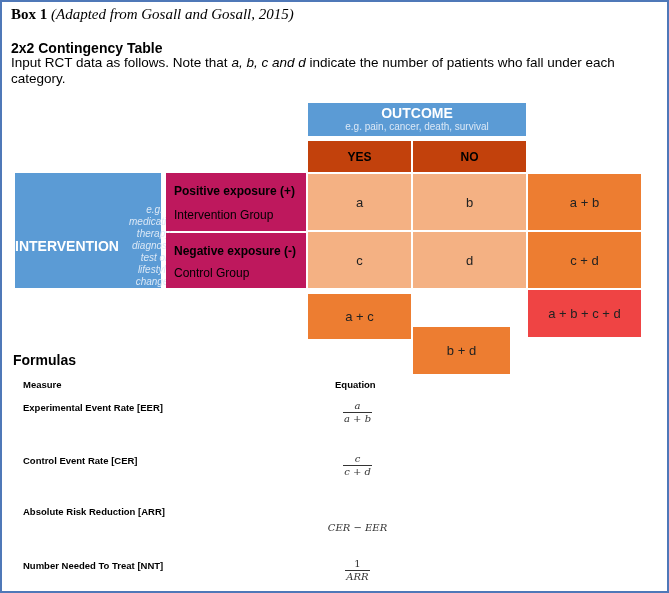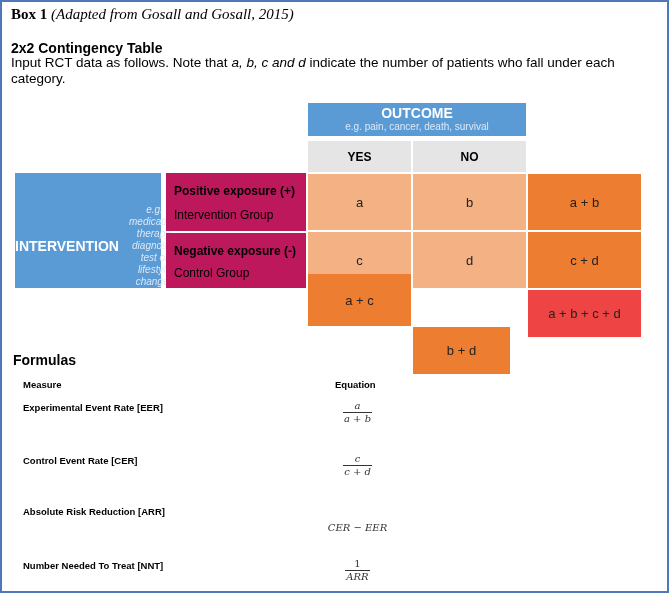--- a/index.html
+++ b/index.html
@@ -7,21 +7,21 @@
   .frame { position: absolute; left: 0; top: 0; width: 665px; height: 589px; border: 2px solid #4f78b8; background: #fff; }
   .abs { position: absolute; }
   .title { left: 11px; top: 6px; font-family: "Liberation Serif", serif; font-size: 15px; }
   .title b { font-weight: bold; }
   .title i { font-style: italic; }
   .h2 { font-weight: bold; font-size: 14px; }
   .intro { left: 11px; top: 55px; width: 640px; font-size: 13.5px; line-height: 16px; }
   .intro i { font-style: italic; }
   .cell { position: absolute; display: flex; align-items: center; justify-content: center; text-align: center; font-size: 13px; color: #222; box-sizing: border-box; }
   .blue { background: #5b9bd5; color: #fff; justify-content: center; }
-  .yellow { background: #e5e5e5; }
+  .yellow { background: #c2410c; }
   .peach { background: #f4b183; }
   .orange { background: #ed7d31; }
   .cream { background: #ef4444; }
   .outcome-title { font-weight: bold; font-size: 14px; line-height: 15px; }
   .outcome-sub { font-size: 10px; color: #dbe8f6; line-height: 12px; }
   .interv-title { font-weight: bold; font-size: 14px; line-height: 16px; }
   .interv-sub { font-size: 10px; color: #dbe8f6; line-height: 12px; }
   .ylabel { position: absolute; box-sizing: border-box; padding-left: 8px; background: #be185d; font-size: 12px; }
   .ylabel .bold { font-weight: bold; position: absolute; left: 8px; top: 11px; }
   .ylabel .norm { position: absolute; left: 8px; top: 35px; }
@@ -66,21 +66,21 @@
 </div>
 
 <div class="cell peach" style="left:308px; top:174px; width:103px; height:56px;">a</div>
 <div class="cell peach" style="left:413px; top:174px; width:113px; height:56px;">b</div>
 <div class="cell orange" style="left:528px; top:174px; width:113px; height:56px;">a + b</div>
 
 <div class="cell peach" style="left:308px; top:232px; width:103px; height:56px;">c</div>
 <div class="cell peach" style="left:413px; top:232px; width:113px; height:56px;">d</div>
 <div class="cell orange" style="left:528px; top:232px; width:113px; height:56px;">c + d</div>
 
-<div class="cell orange" style="left:308px; top:274px; width:103px; height:52px;">a + c</div>
+<div class="cell orange" style="left:308px; top:294px; width:103px; height:45px;">a + c</div>
 <div class="cell orange" style="left:413px; top:290px; width:97px; height:47px;margin-top:37px;">b + d</div>
 <div class="cell cream" style="left:528px; top:290px; width:113px; height:47px;">a + b + c + d</div>
 
 <div class="abs h2" style="left:13px; top:352px; font-size:14px;">Formulas</div>
 <div class="fm-label" style="top:379px;">Measure</div>
 <div class="abs" style="left:335px; top:379px; font-size:9.5px; font-weight:bold;">Equation</div>
 
 <div class="fm-label" style="top:402px;">Experimental Event Rate [EER]</div>
 <div class="eq" style="top:400px;">
   <span class="frac">

